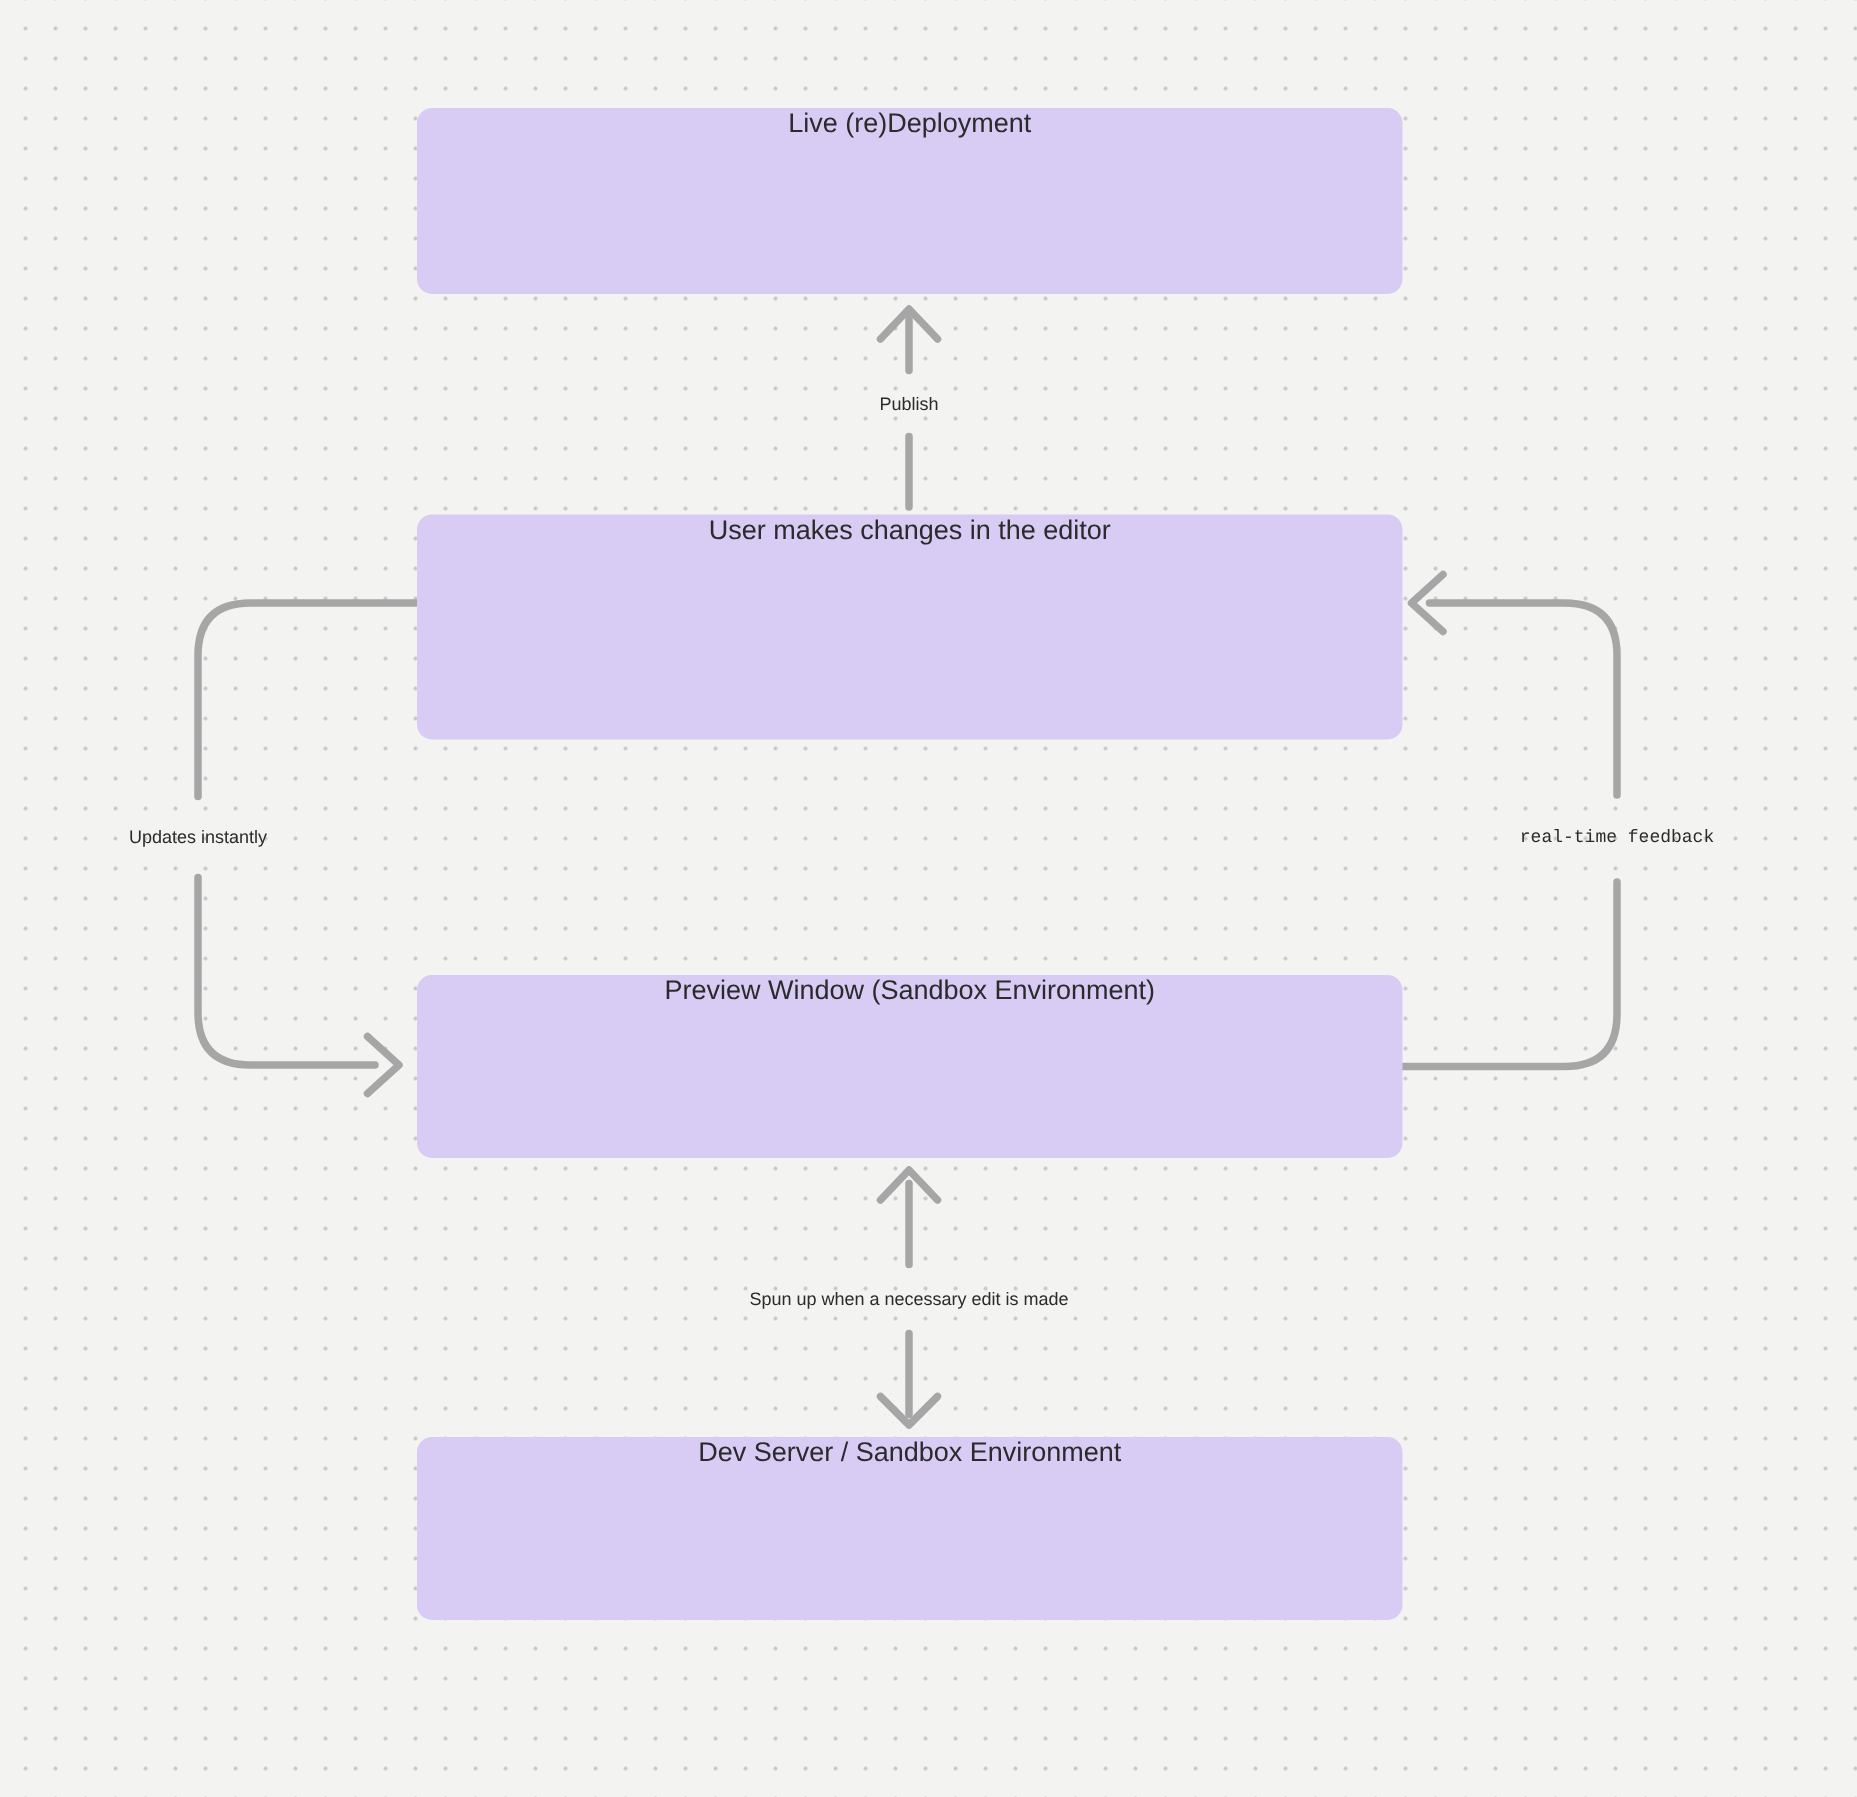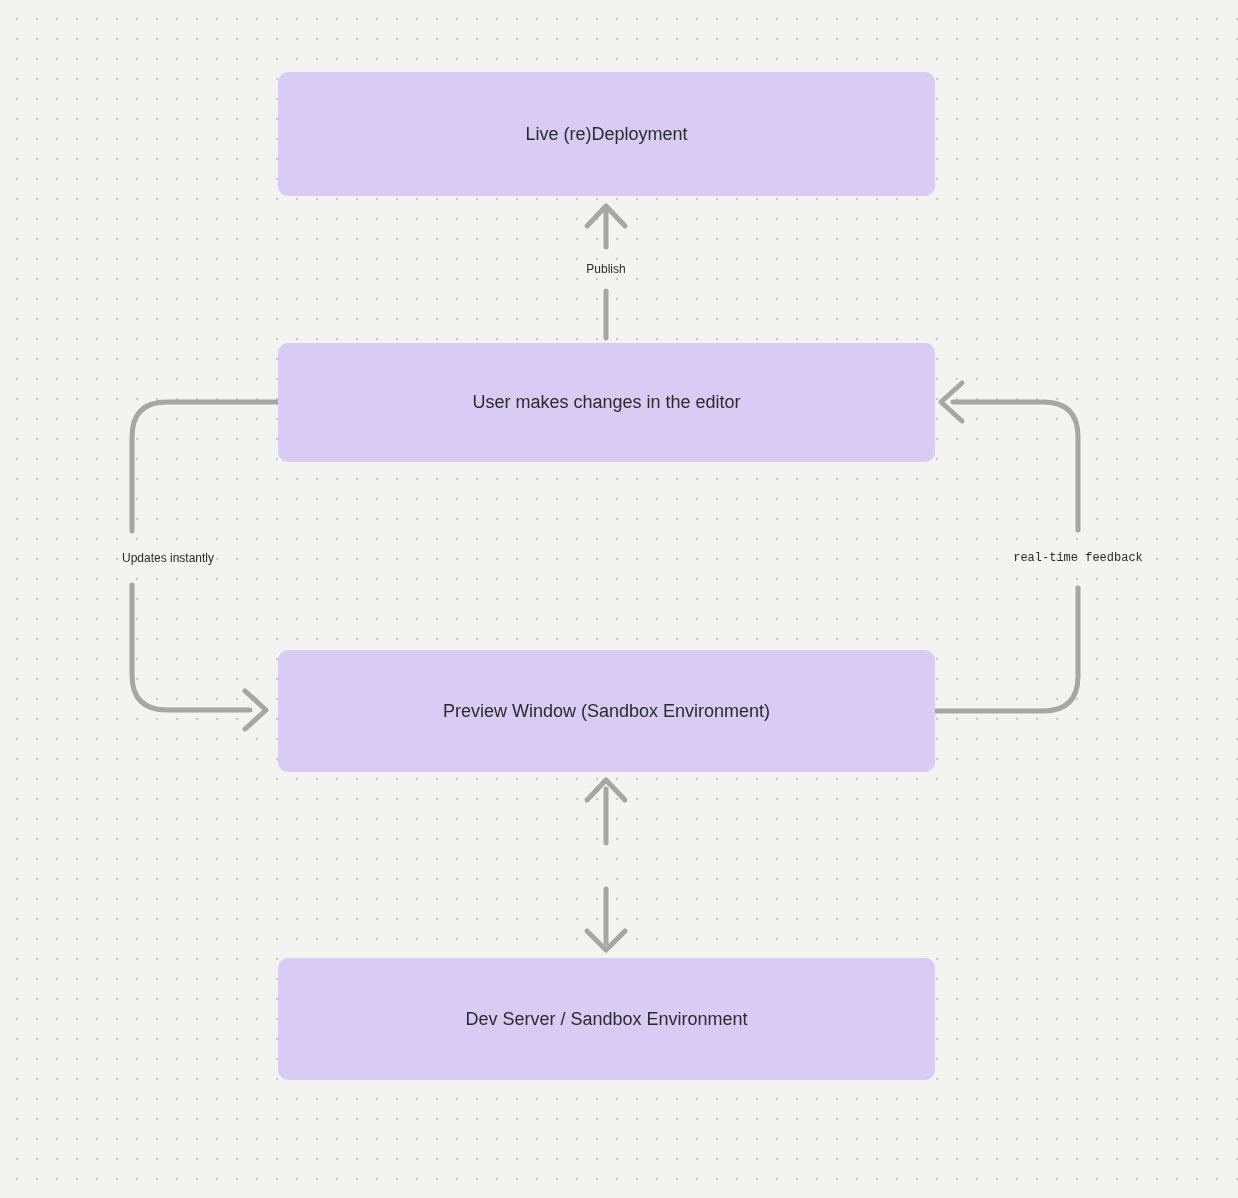--- a/index.html
+++ b/index.html
@@ -35,39 +35,38 @@
     stroke-linecap: round;
     stroke-linejoin: round;
   }
   .node {
     position: absolute;
     left: 278px;
     width: 657px;
     background: #d8cbf4;
     border-radius: 10px;
     display: flex;
-    align-items: center;
     justify-content: center;
     font-size: 18px;
     color: #2b2b2b;
     text-align: center;
   }
   .edge-label {
     position: absolute;
     transform: translate(-50%, -50%);
     font-size: 12px;
     color: #2b2b2b;
     white-space: nowrap;
   }
   #node-live   { top: 72px;  height: 124px; }
-  #node-editor { top: 343px; height: 119px; }
+  #node-editor { top: 343px; height: 150px; }
   #node-preview{ top: 650px; height: 122px; }
   #node-dev    { top: 958px; height: 122px; }
   #label-publish  { left: 606px;  top: 269px; }
-  #label-updates  { left: 132px;  top: 558px; margin-left: 36px; }
+  #label-updates  { left: 132px;  top: 558px; }
   #label-feedback { left: 1078px; top: 558px; font-family: Liberation Mono, monospace; }
   #label-spunup   { left: 606px;  top: 866px; }
 </style>
 </head>
 <body>
 
 <div id="canvas">
 
   <svg id="edges-svg" viewBox="0 0 1238 1198" xmlns="http://www.w3.org/2000/svg" aria-hidden="true">
 
@@ -112,14 +111,15 @@
   <div class="node" id="node-dev">
     <span>Dev Server / Sandbox Environment</span>
   </div>
 
   <div class="edge-label" id="label-publish">Publish</div>
 
   <div class="edge-label" id="label-updates">Updates instantly</div>
 
   <div class="edge-label" id="label-feedback">real-time feedback</div>
 
+  <div class="edge-label" id="label-spunup">Spun up when a necessary edit is made</div>
 
 </div>
 
 </body></html>

